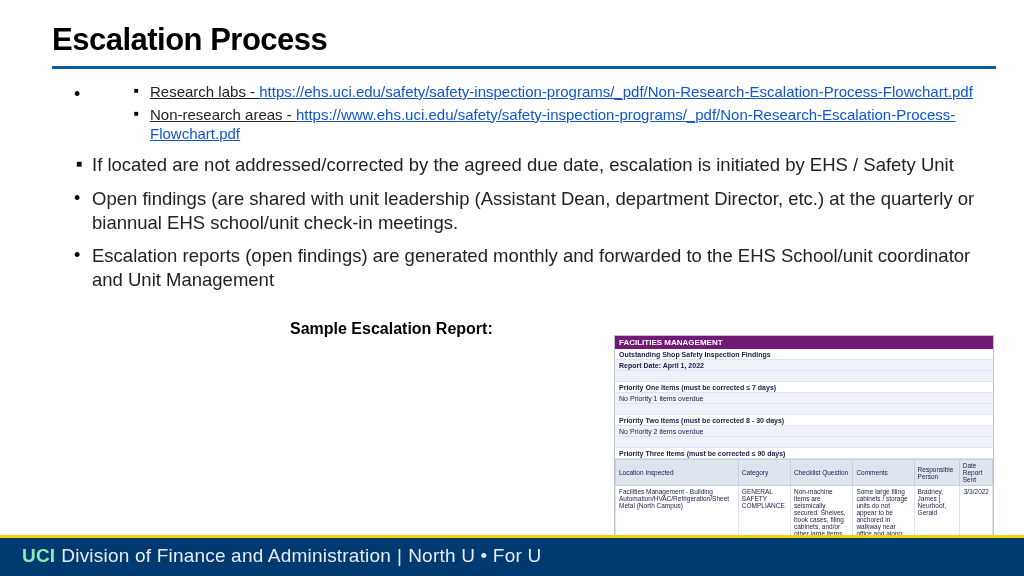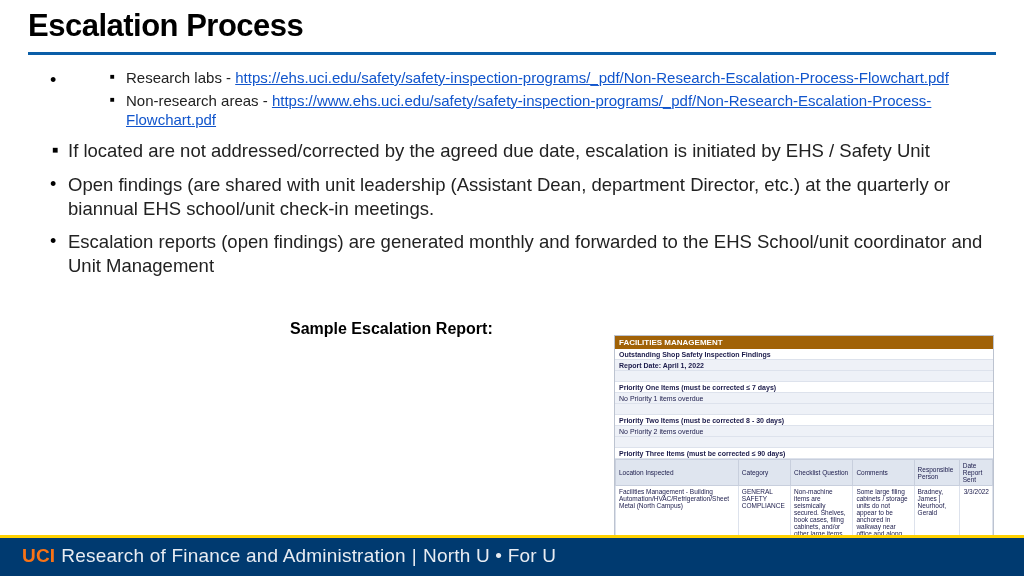--- a/index.html
+++ b/index.html
@@ -5,21 +5,22 @@
   * { margin: 0; padding: 0; box-sizing: border-box; }
   body {
     width: 1024px;
     height: 576px;
     font-family: Arial, Helvetica, sans-serif;
     background: #ffffff;
     position: relative;
     overflow: hidden;
   }
   .slide {
-    padding: 8px 28px 0 28px;
+    padding: 22px 28px 0 28px;
+    margin-left: 24px;
   }
   .title {
     font-family: Arial Black, Arial, sans-serif;
     font-weight: 900;
     font-size: 31px;
     color: #000;
     letter-spacing: -0.5px;
   }
   .rule {
     height: 3px;
@@ -50,20 +51,21 @@
   ul.top > li.sq::before {
     content: "■";
     font-size: 10px;
     top: 5px;
     left: 2px;
   }
   ul.sub {
     list-style: none;
     padding-left: 42px;
     margin-top: 4px;
+    text-decoration: underline;
   }
   ul.sub > li {
     position: relative;
     font-size: 15px;
     color: #222;
     line-height: 1.25;
     margin-bottom: 4px;
     padding-left: 16px;
   }
   ul.sub > li::before {
@@ -90,21 +92,21 @@
   .report {
     position: absolute;
     right: 30px;
     top: 335px;
     width: 380px;
     font-size: 7px;
     border: 1px solid #bcc3d0;
     background: #fff;
   }
   .report .hdr {
-    background: #a16207;
+    background: #701a75;
     color: #fff;
     font-weight: bold;
     padding: 2px 4px;
     font-size: 8px;
   }
   .report .row {
     padding: 1.5px 4px;
     border-bottom: 1px solid #dde2ec;
     color: #1a1a4a;
   }
@@ -144,21 +146,21 @@
   }
   .footer-text {
     color: #e8ecf2;
     font-size: 19px;
     font-weight: 300;
     padding: 7px 0 0 22px;
     letter-spacing: 0.2px;
   }
   .footer-text .uci {
     font-weight: 800;
-    color: #f97316;
+    color: #86efac;
     margin-right: 6px;
   }
   .footer-text .sep {
     margin: 0 6px;
   }
 </style>
 </head>
 <body>
 
 <div class="slide">
@@ -213,15 +215,15 @@
       <td>Some large filing cabinets / storage units do not appear to be anchored in walkway near office and along back wall where equipment is located. Large and potentially heavy materials are being stored on top of cabinets / storage units.</td>
       <td>Bradney, James | Neurhoof, Gerald</td>
       <td style="text-align:right">3/3/2022</td>
     </tr>
   </tbody>
     </table>
 </div>
 
 <div class="footer">
   <div class="footer-text">
-    <span class="uci">UCI</span><span>Research of Finance and Administration</span><span class="sep">|</span><span>North U • For U</span>
+    <span class="uci">UCI</span><span>Division of Finance and Administration</span><span class="sep">|</span><span>North U • For U</span>
   </div>
 </div>
 
 </body></html>

